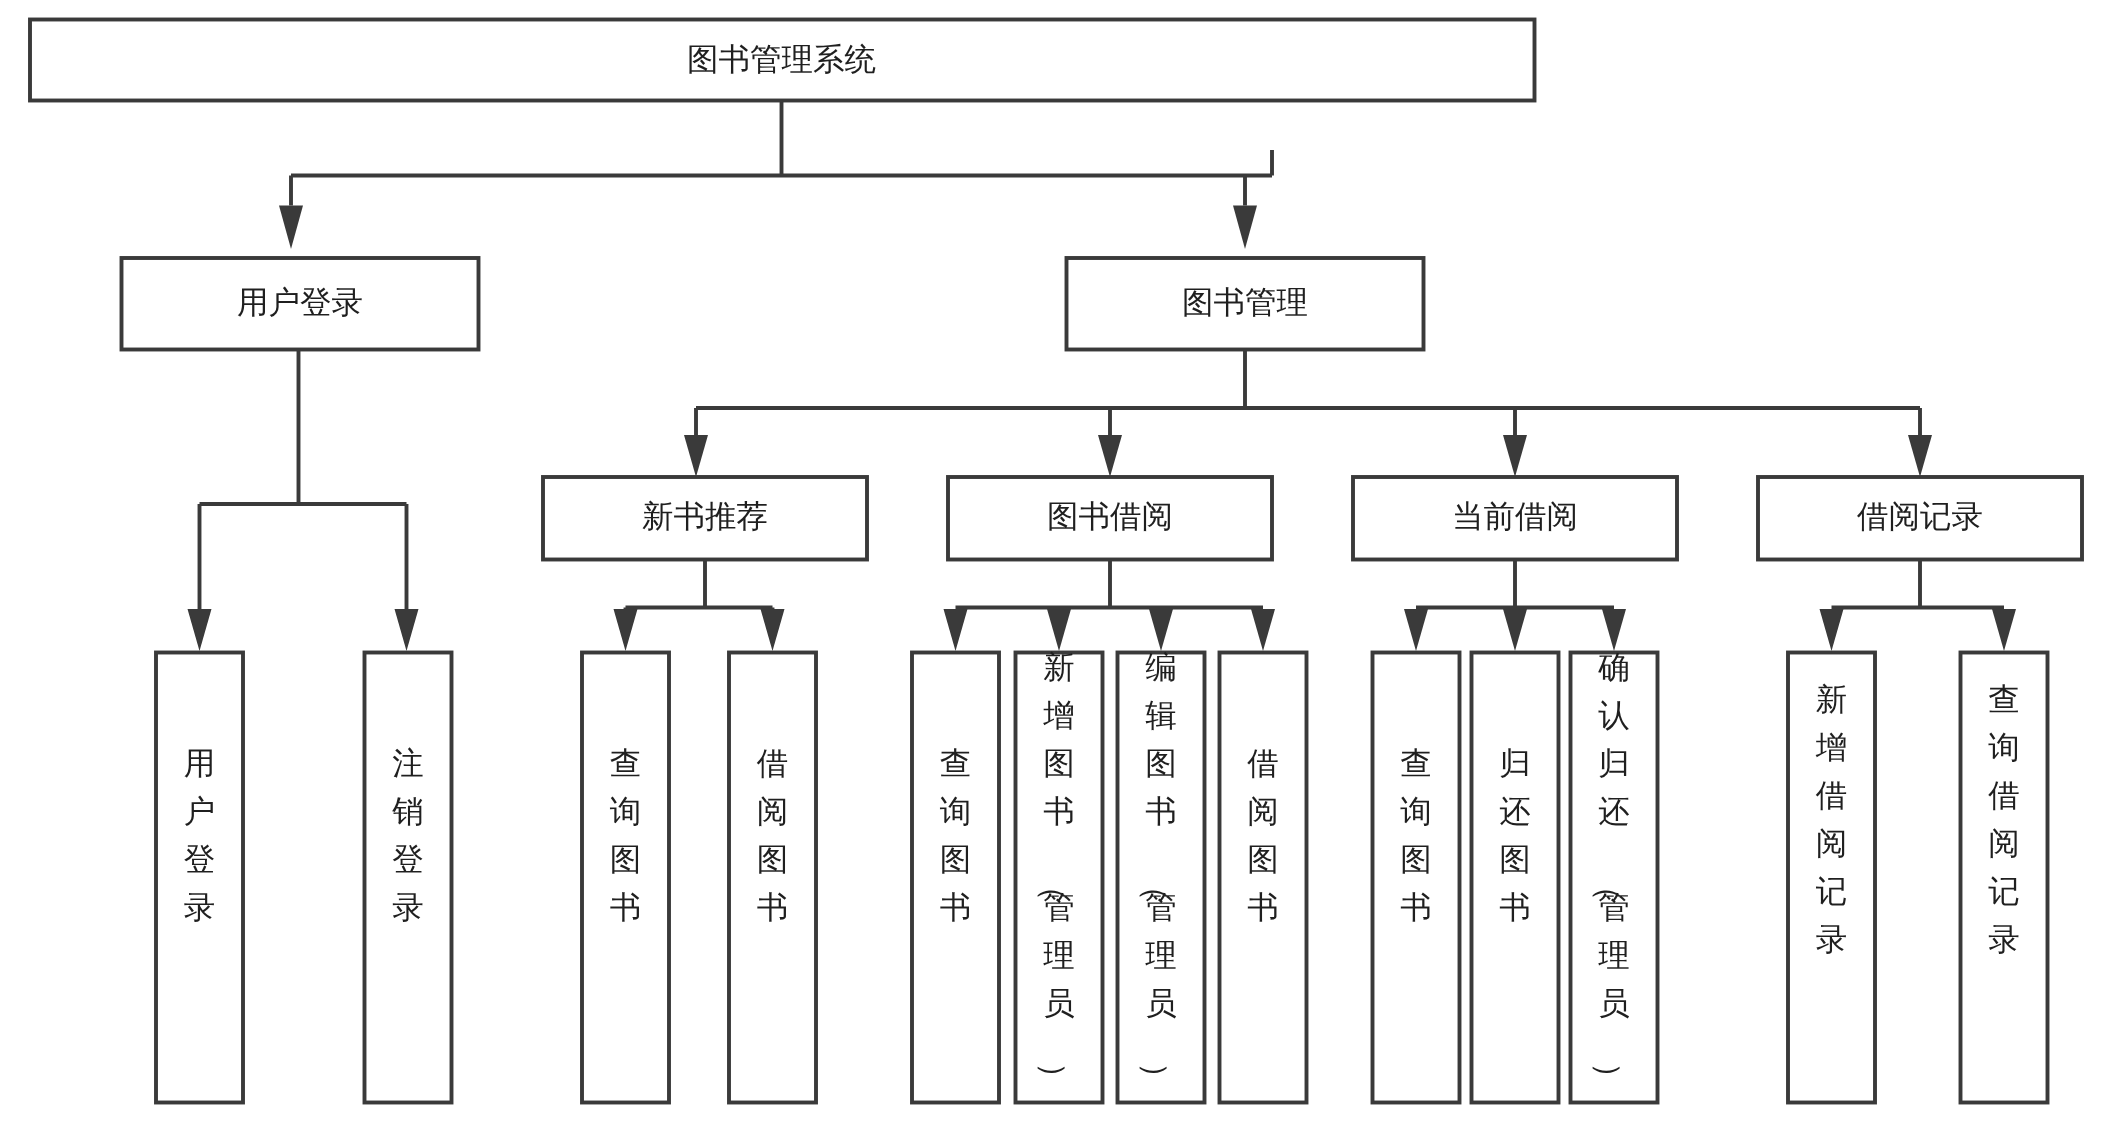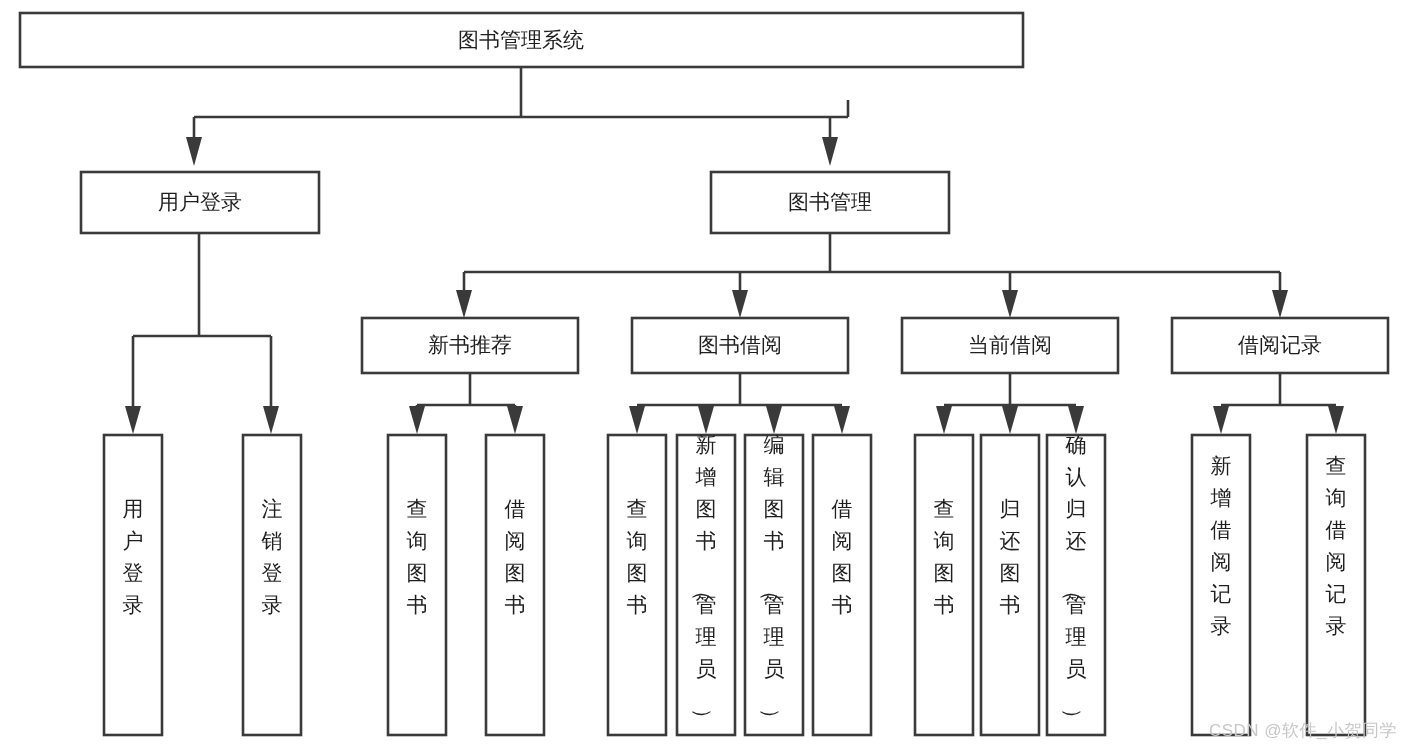--- a/index.html
+++ b/index.html
@@ -231,14 +231,13 @@
       <text class="node-label-vertical" x="1221" y="473"><tspan x="1221" y="473">新</tspan><tspan x="1221" y="505">增</tspan><tspan x="1221" y="537">借</tspan><tspan x="1221" y="569">阅</tspan><tspan x="1221" y="601">记</tspan><tspan x="1221" y="633">录</tspan></text>
     </g>
 
     <g>
       <rect class="node-box" x="1307" y="435" width="58" height="300"></rect>
       <text class="node-label-vertical" x="1336" y="473"><tspan x="1336" y="473">查</tspan><tspan x="1336" y="505">询</tspan><tspan x="1336" y="537">借</tspan><tspan x="1336" y="569">阅</tspan><tspan x="1336" y="601">记</tspan><tspan x="1336" y="633">录</tspan></text>
     </g>
 
   </svg>
 
-  <div class="watermark">CSDN @软件_小贺同学</div>
 </div>
 
 </body></html>

